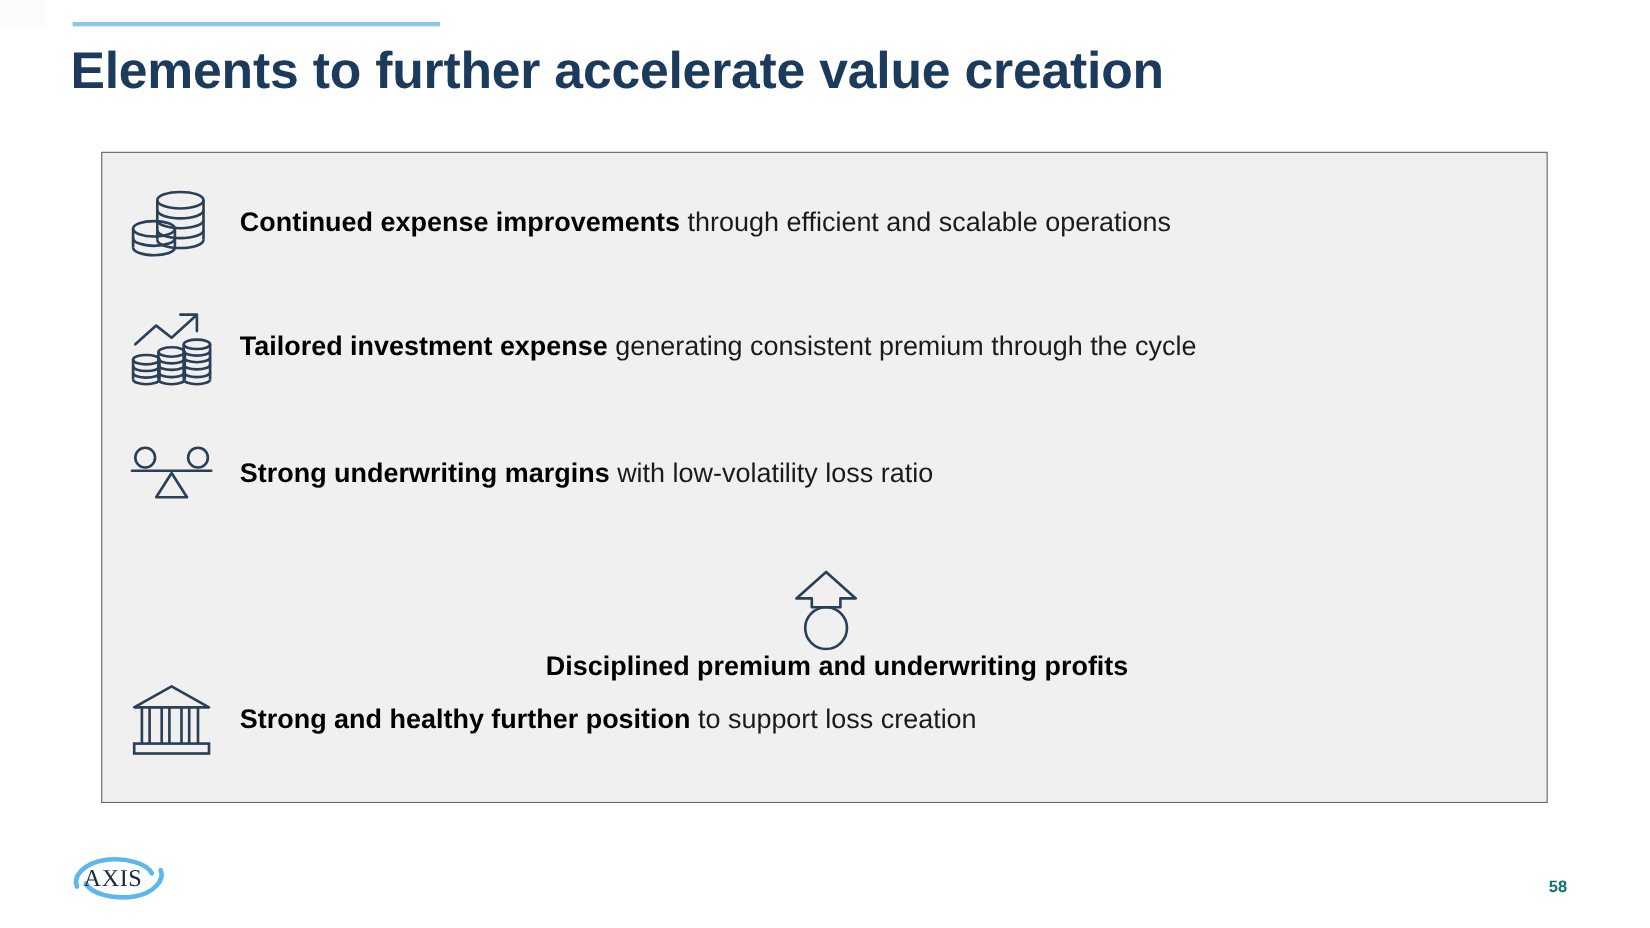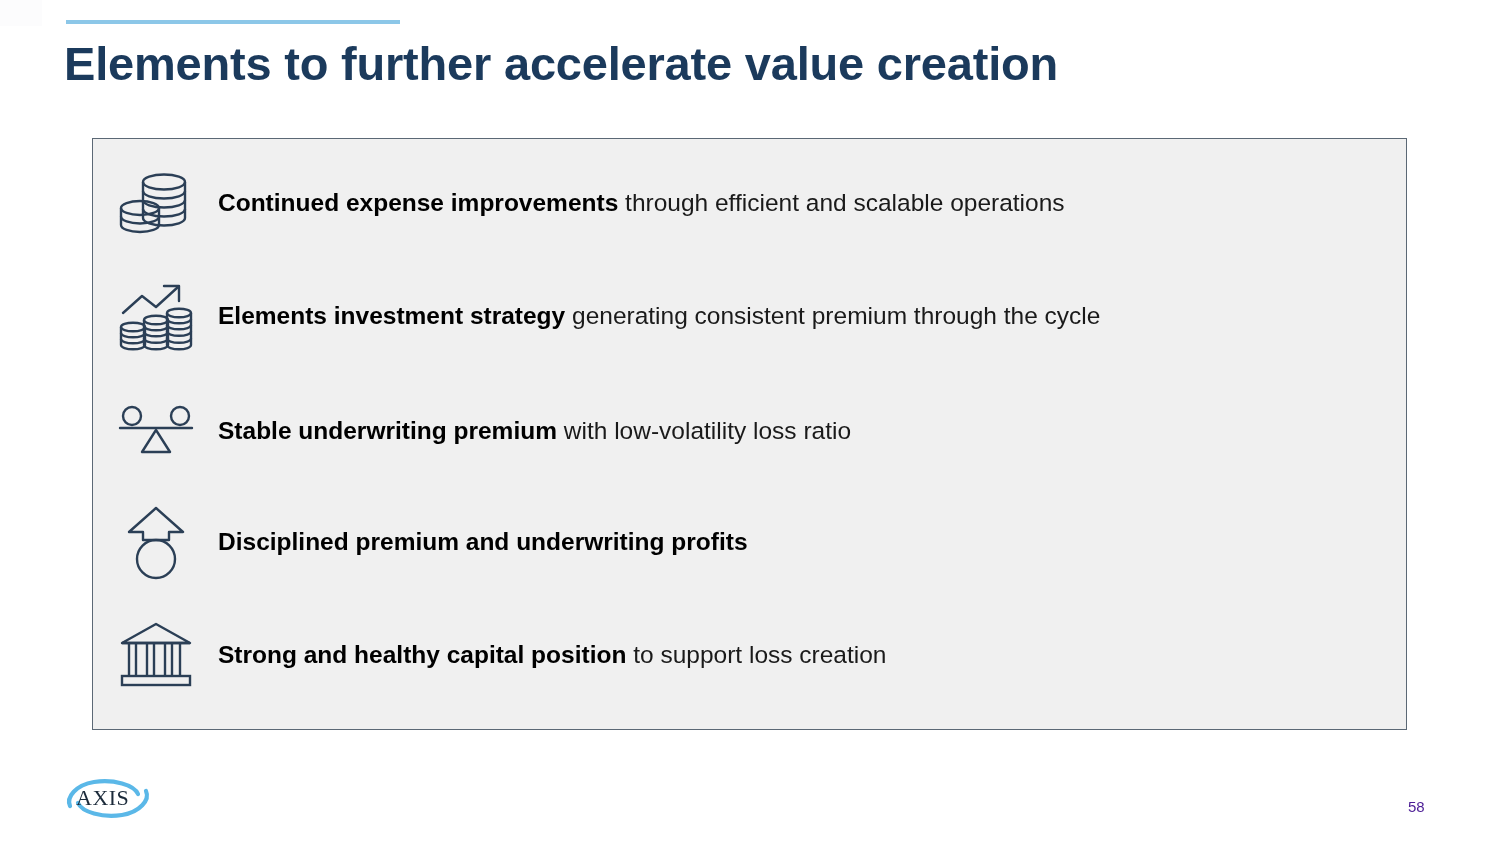--- a/index.html
+++ b/index.html
@@ -69,21 +69,21 @@
     position: absolute;
     left: 22px;
     right: 20px;
     height: 84px;
     display: flex;
     align-items: center;
   }
   .row-0 { top: 22px; }
   .row-1 { top: 135px; }
   .row-2 { top: 250px; }
-  .row-3 { top: 361px; }
+  .row-3 { top: 377px; flex-direction: column; }
   .row-4 { top: 474px; }
 
   .row-icon {
     width: 82px;
     min-width: 82px;
     height: 78px;
     display: flex;
     align-items: center;
     justify-content: center;
   }
@@ -112,21 +112,22 @@
     left: 62px;
     top: 775px;
     width: 92px;
     height: 46px;
   }
   .page-number {
     position: absolute;
     left: 1408px;
     top: 798px;
     font-size: 15px;
-    color: #4c1d95;
+    color: #0f766e;
+    font-weight: bold;
   }
 </style>
 </head>
 <body>
 
 <div class="corner-artifact"></div>
 
 <div class="title-accent"></div>
 <div class="slide-title">Elements to further accelerate value creation</div>
 
@@ -181,35 +182,35 @@
           <path d="M49 33 L49 65"></path>
           <path d="M73 33 L73 65"></path>
           <path d="M49 65 C49 67.4 54.4 69.3 61 69.3 C67.6 69.3 73 67.4 73 65"></path>
           <path d="M49 39 C49 41.4 54.4 43.3 61 43.3 C67.6 43.3 73 41.4 73 39"></path>
           <path d="M49 45 C49 47.4 54.4 49.3 61 49.3 C67.6 49.3 73 47.4 73 45"></path>
           <path d="M49 51.5 C49 53.9 54.4 55.8 61 55.8 C67.6 55.8 73 53.9 73 51.5"></path>
           <path d="M49 58.5 C49 60.9 54.4 62.8 61 62.8 C67.6 62.8 73 60.9 73 58.5"></path>
         </svg>
       </div>
       <div class="row-text">
-        <span class="lead">Elements investment strategy</span><span class="rest"> generating consistent premium through the cycle</span>
+        <span class="lead">Tailored investment expense</span><span class="rest"> generating consistent premium through the cycle</span>
       </div>
     </div>
 
     <div class="row row-2">
       <div class="row-icon">
         <svg width="76" height="52" viewBox="0 0 76 52" fill="none" stroke="#2B3F56" stroke-width="2.4">
           <circle cx="14" cy="11" r="9"></circle>
           <circle cx="62" cy="11" r="9"></circle>
           <path d="M2 23 L74 23" stroke-linecap="round"></path>
           <path d="M38 25 L24 47 L52 47 Z" stroke-linejoin="round"></path>
         </svg>
       </div>
       <div class="row-text">
-        <span class="lead">Stable underwriting premium</span><span class="rest"> with low-volatility loss ratio</span>
+        <span class="lead">Strong underwriting margins</span><span class="rest"> with low-volatility loss ratio</span>
       </div>
     </div>
 
     <div class="row row-3">
       <div class="row-icon">
         <svg width="68" height="76" viewBox="0 0 68 76" fill="none" stroke="#2B3F56" stroke-width="2.4">
           <path d="M34 4 L61 28 L47 28 L47 36 L21 36 L21 28 L7 28 Z" stroke-linejoin="round"></path>
           <circle cx="34" cy="55" r="19"></circle>
         </svg>
       </div>
@@ -227,21 +228,21 @@
           <path d="M18 22 L18 55"></path>
           <path d="M29 22 L29 55"></path>
           <path d="M36 22 L36 55"></path>
           <path d="M47 22 L47 55"></path>
           <path d="M54 22 L54 55"></path>
           <path d="M62 22 L62 55"></path>
           <rect x="4" y="55" width="68" height="9"></rect>
         </svg>
       </div>
       <div class="row-text">
-        <span class="lead">Strong and healthy capital position</span><span class="rest"> to support loss creation</span>
+        <span class="lead">Strong and healthy further position</span><span class="rest"> to support loss creation</span>
       </div>
     </div>
 
   </div>
 </div>
 
 <div class="logo">
   <svg width="92" height="46" viewBox="0 0 92 46" fill="none">
     <path d="M8 31 C4 22 14 10 32 7 C52 4 72 10 76 19" stroke="#5BB8E8" stroke-width="4.2" fill="none" stroke-linecap="round"></path>
     <path d="M84 16 C88 25 78 37 60 40 C40 43 20 37 16 28" stroke="#5BB8E8" stroke-width="4.2" fill="none" stroke-linecap="round"></path>

